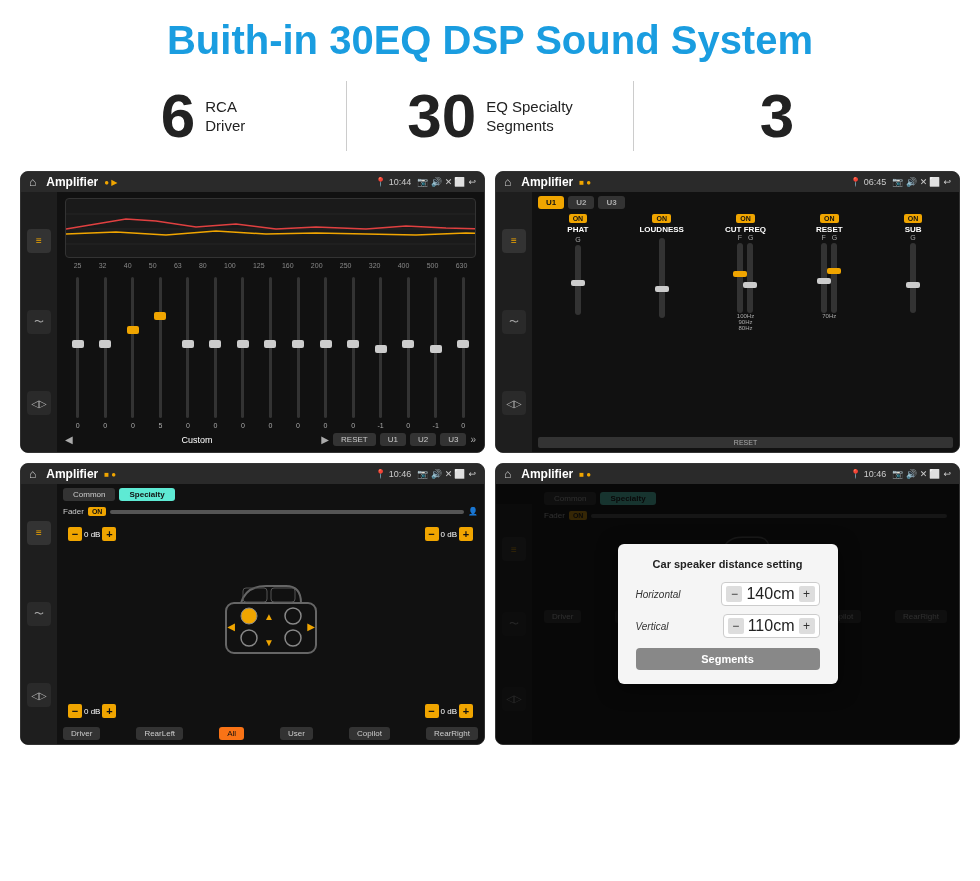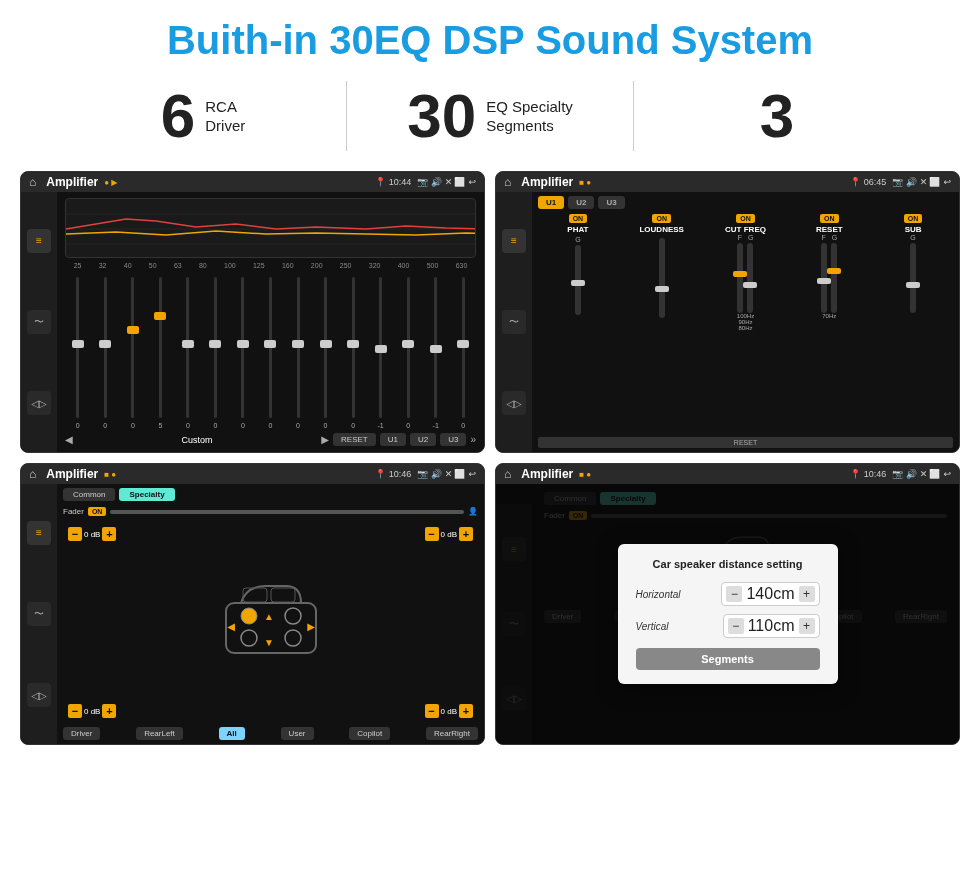--- a/index.html
+++ b/index.html
@@ -356,23 +356,23 @@
       margin-top: 4px;
     }
     .bottom-btn {
       background: #333;
       color: #ccc;
       padding: 2px 8px;
       border-radius: 3px;
       font-size: 8px;
     }
     .bottom-btn.active {
-      background: #7dd3fc;
+      background: #f97316;
       color: #111;
-      font-weight: bold;
+      font-weight: normal;
     }
 
     
     .screen4-body {
       display: flex;
       height: calc(100% - 20px);
       background: #111;
       position: relative;
     }
     .dialog-overlay {

